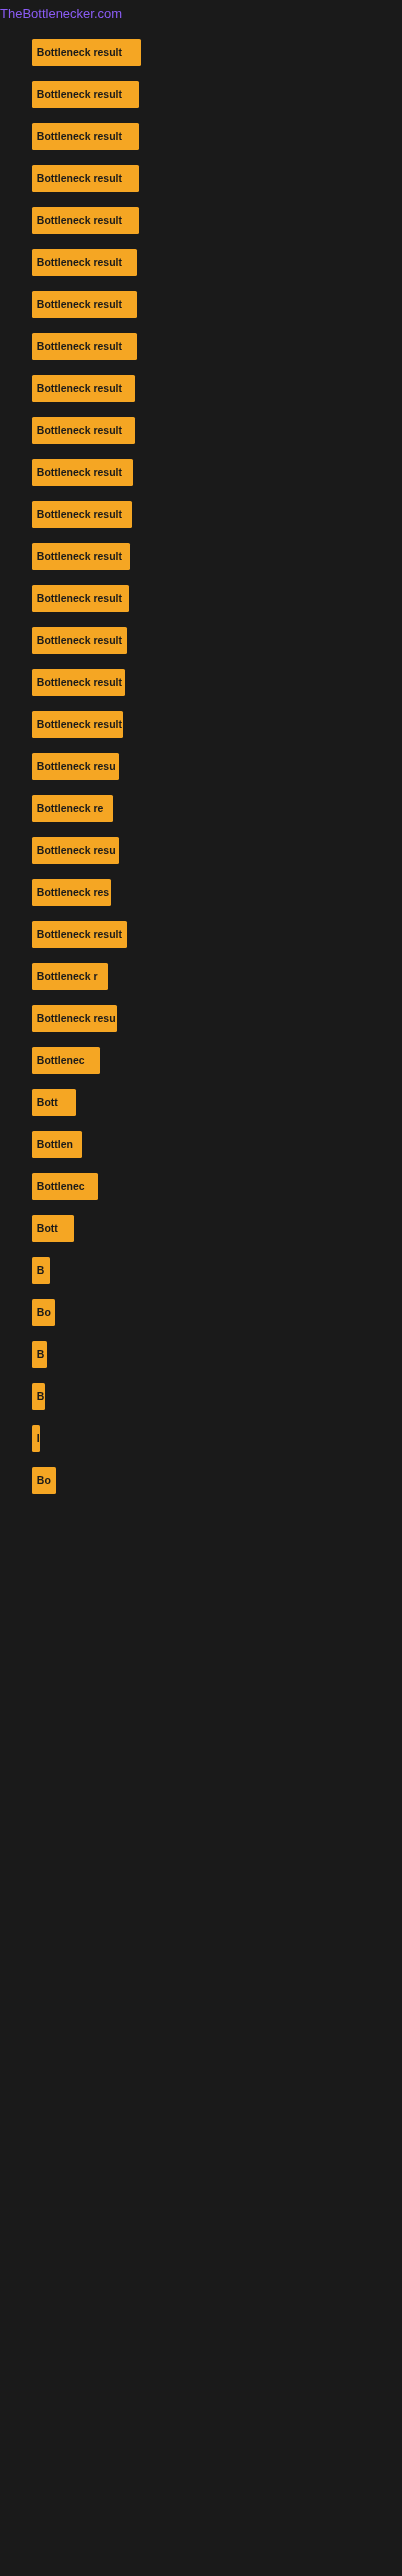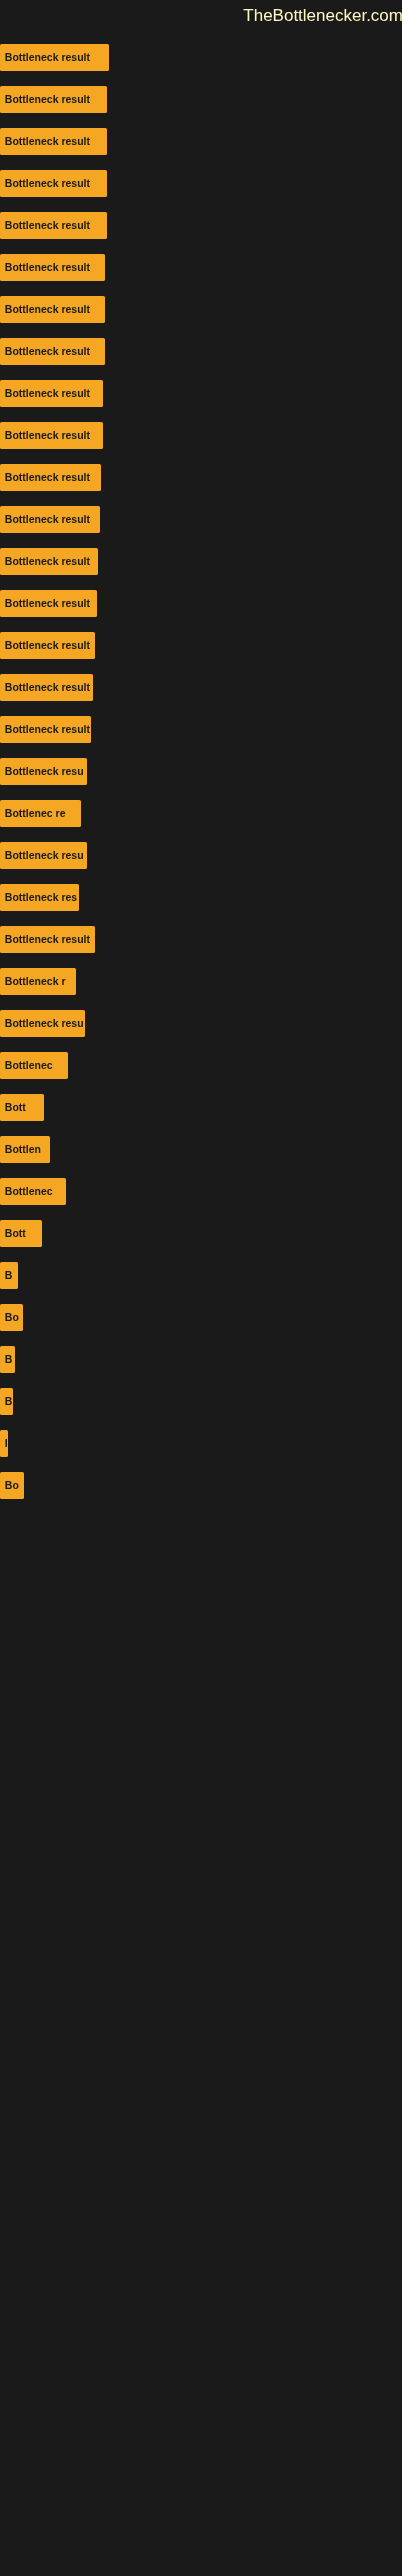--- a/index.html
+++ b/index.html
@@ -10,38 +10,39 @@
 
     body {
       background-color: #1a1a1a;
       width: 403px;
       min-height: 2576px;
       font-family: Arial, sans-serif;
       position: relative;
     }
 
     .site-title {
-      text-align: right;
-      color: #fef9c3;
-      font-size: 17px;
+      text-align: left;
+      color: #8b5cf6;
+      font-size: 13px;
       padding: 6.4px 0 9.7px 0;
     }
 
     .bars-container {
       display: flex;
       flex-direction: column;
       gap: 0px;
       padding: 0 0 16px 0;
     }
 
     .bar-row {
       display: flex;
       align-items: center;
       height: 42px;
       padding: 4.8px 0;
+      margin-left: 32px;
     }
 
     .bar {
       background-color: #f5a623;
       height: 27px;
       display: flex;
       align-items: center;
       padding-left: 4.8px;
       border-radius: 1.6px;
       overflow: hidden;
@@ -147,21 +148,21 @@
         <span class="bar-label">Bottleneck result</span>
       </div>
     </div>
     <div class="bar-row">
       <div class="bar" style="width: 87px;">
         <span class="bar-label">Bottleneck resu</span>
       </div>
     </div>
     <div class="bar-row">
       <div class="bar" style="width: 81px;">
-        <span class="bar-label">Bottlenec re</span>
+        <span class="bar-label">Bottleneck re</span>
       </div>
     </div>
     <div class="bar-row">
       <div class="bar" style="width: 87px;">
         <span class="bar-label">Bottleneck resu</span>
       </div>
     </div>
     <div class="bar-row">
       <div class="bar" style="width: 79px;">
         <span class="bar-label">Bottleneck res</span>

